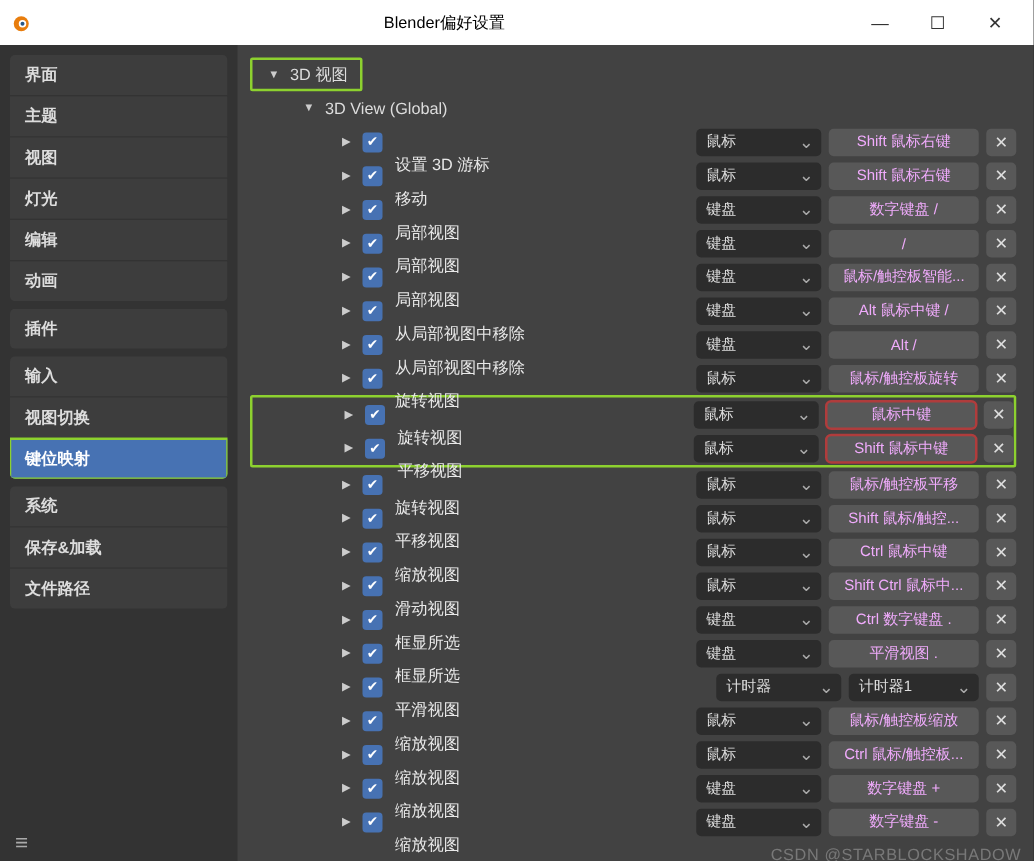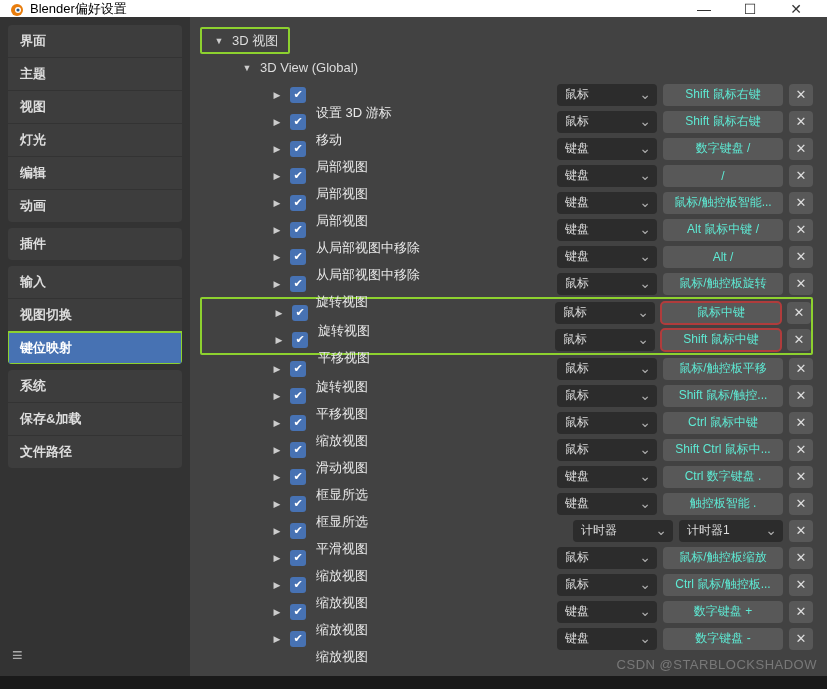--- a/index.html
+++ b/index.html
@@ -1,18 +1,18 @@
 <!DOCTYPE html>
 <html><head>
 <meta charset="utf-8">
 <style>
 * { margin: 0; padding: 0; box-sizing: border-box; font-family: "Segoe UI", Arial, sans-serif; }
 body { background: #1a1a1a; width: 827px; height: 689px; overflow: hidden; font-size: 13px; }
 
-.titlebar { height: 17px; background: #fff; display: flex; align-items: center; padding: 0 8px; color: #000; }
+.titlebar { height: 36px; background: #fff; display: flex; align-items: center; padding: 0 8px; color: #000; text-align: center; }
 .titlebar .logo { width: 16px; height: 16px; margin-right: 6px; display: flex; align-items: center; justify-content: center; }
 .titlebar .title { flex: 1; font-size: 13px; }
 .titlebar .winbtn { width: 46px; height: 30px; display: flex; align-items: center; justify-content: center; color: #333; font-size: 14px; cursor: pointer; }
 
 .content { display: flex; height: calc(100% - 30px); background: #333; }
 .sidebar { width: 190px; padding: 8px; display: flex; flex-direction: column; gap: 4px; position: relative; }
 .side-group { display: flex; flex-direction: column; border-radius: 4px; overflow: hidden; }
 .side-item { background: #3d3d3d; color: #ddd; padding: 7px 12px; cursor: pointer; border-bottom: 1px solid #333; font-size: 13px; font-weight: bold; }
 .side-item:last-child { border-bottom: none; }
 .side-item.active { background: #4772b3; color: #fff; }
@@ -28,21 +28,21 @@
 .hdr2 { padding-left: 40px; }
 .binding { padding-left: 70px; }
 .hl-box { border: 2px solid #8dd12f; border-radius: 2px; }
 .hl-r { outline: 2px solid #b03c3c; outline-offset: -1px; }
 
 .chk { width: 16px; height: 16px; background: #4772b3; border-radius: 3px; display: flex; align-items: center; justify-content: center; color: #fff; font-size: 11px; cursor: pointer; }
 .chk::before { content: "✔"; }
 .label { flex: 1; color: #e8e8e8; font-size: 13px; padding-left: 4px; margin-top: 37px; }
 .sel { width: 100px; height: 22px; background: #2c2c2c; border: none; border-radius: 4px; color: #ddd; font-size: 12px; padding: 0 2px 0 8px; display: flex; align-items: center; position: relative; cursor: pointer; }
 .sel::after { content: "⌄"; position: absolute; right: 6px; top: 2px; color: #aaa; font-size: 14px; }
-.btn { width: 120px; height: 22px; background: #585858; border: none; border-radius: 4px; color: #5eead4; font-size: 12px; text-align: center; display: flex; align-items: center; justify-content: center; cursor: pointer; white-space: nowrap; overflow: hidden; text-overflow: ellipsis; padding: 0 4px; }
+.btn { width: 120px; height: 22px; background: #585858; border: none; border-radius: 4px; color: #f0abfc; font-size: 12px; text-align: center; display: flex; align-items: center; justify-content: center; cursor: pointer; white-space: nowrap; overflow: hidden; text-overflow: ellipsis; padding: 0 4px; }
 .xbtn { width: 24px; height: 22px; background: #585858; border-radius: 4px; color: #ddd; display: flex; align-items: center; justify-content: center; cursor: pointer; font-size: 13px; }
 .xbtn::before { content: "✕"; }
 
 .watermark { position: absolute; bottom: 4px; right: 10px; color: rgba(220,220,220,0.35); font-size: 13px; letter-spacing: 0.5px; pointer-events: none; }
 </style>
 </head>
 <body>
 
 <div class="titlebar">
   <span class="logo">
@@ -215,21 +215,21 @@
           <span class="label">框显所选</span>
           <div class="sel">键盘</div>
           <div class="btn">Ctrl 数字键盘 .</div>
           <div class="xbtn"></div>
         </div>
         <div class="tree-row binding">
           <span class="arrow right"></span>
           <span class="chk"></span>
           <span class="label">框显所选</span>
           <div class="sel">键盘</div>
-          <div class="btn">触控板智能 .</div>
+          <div class="btn">平滑视图 .</div>
           <div class="xbtn"></div>
         </div>
         <div class="tree-row binding">
           <span class="arrow right"></span>
           <span class="chk"></span>
           <span class="label">平滑视图</span>
           <div class="sel">计时器</div>
           <div class="sel" style="width: 104px;">计时器1</div>
           <div class="xbtn"></div>
         </div>

